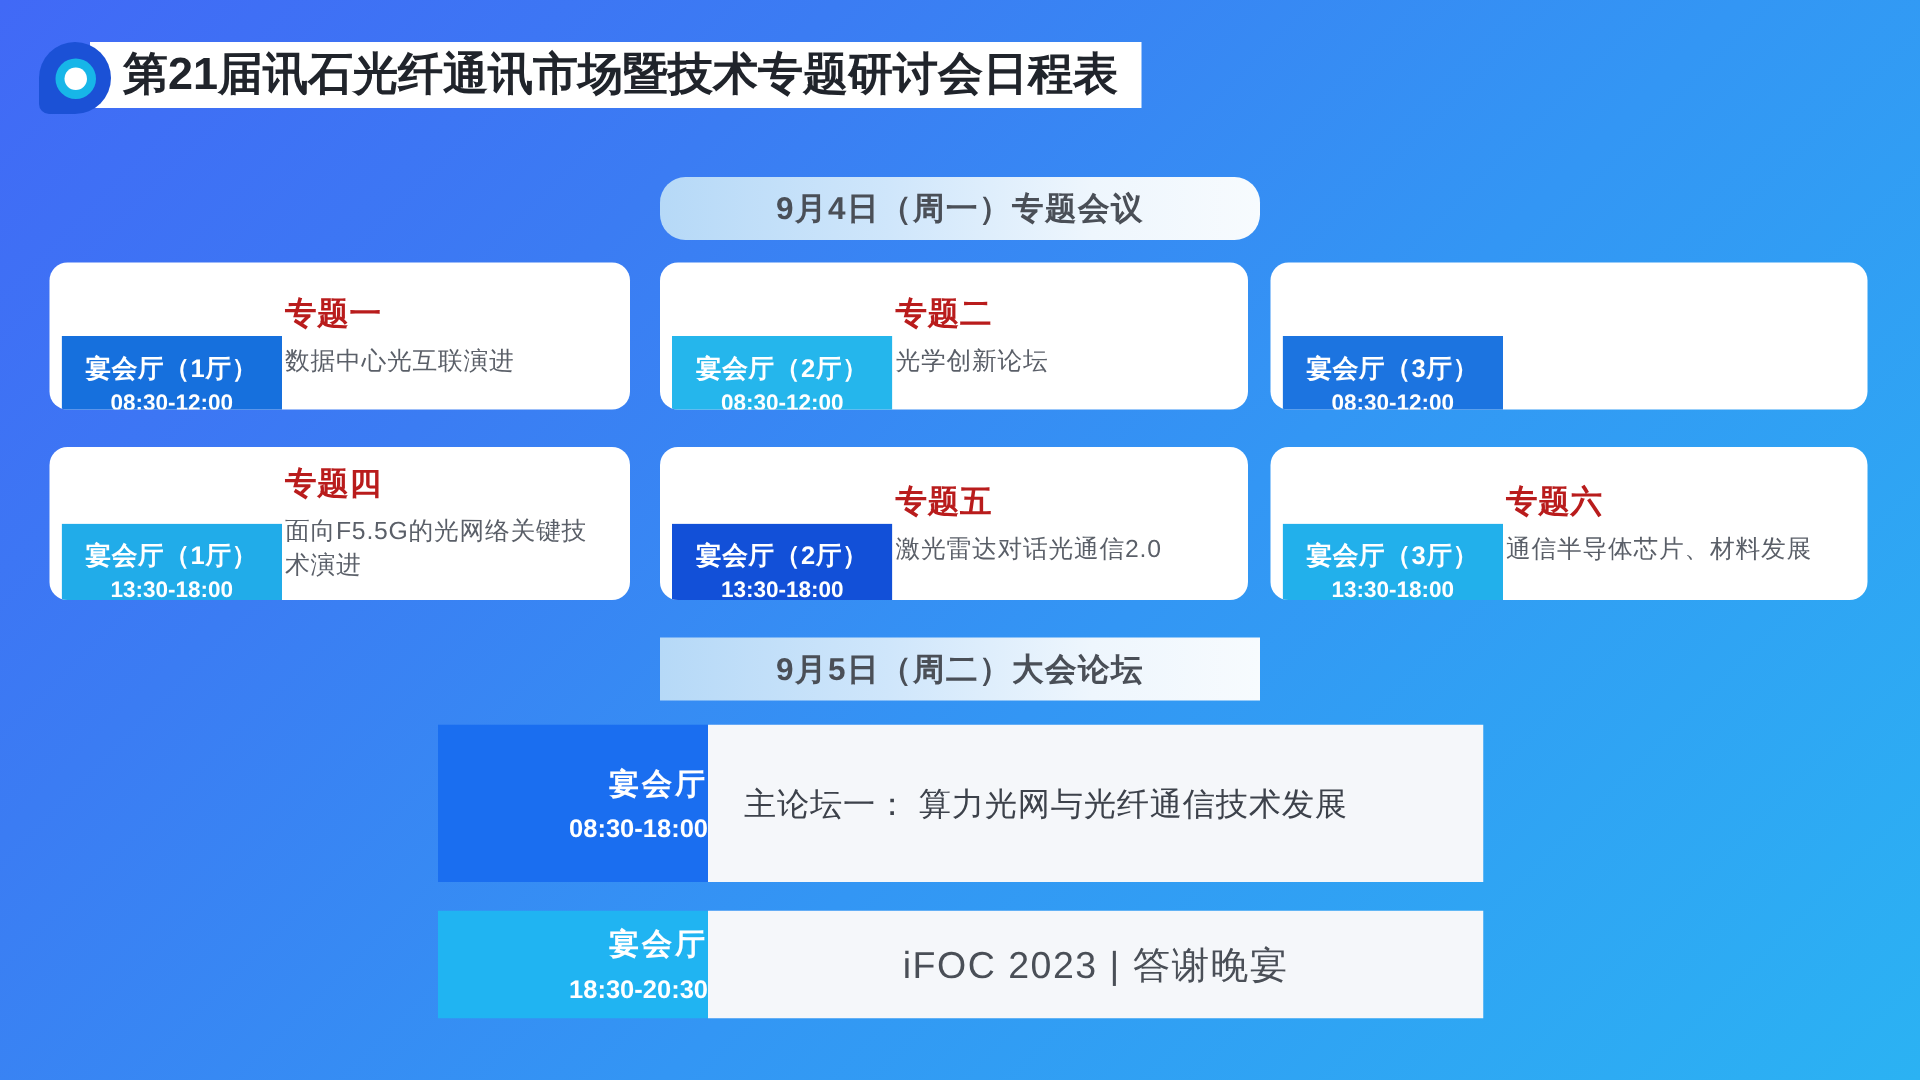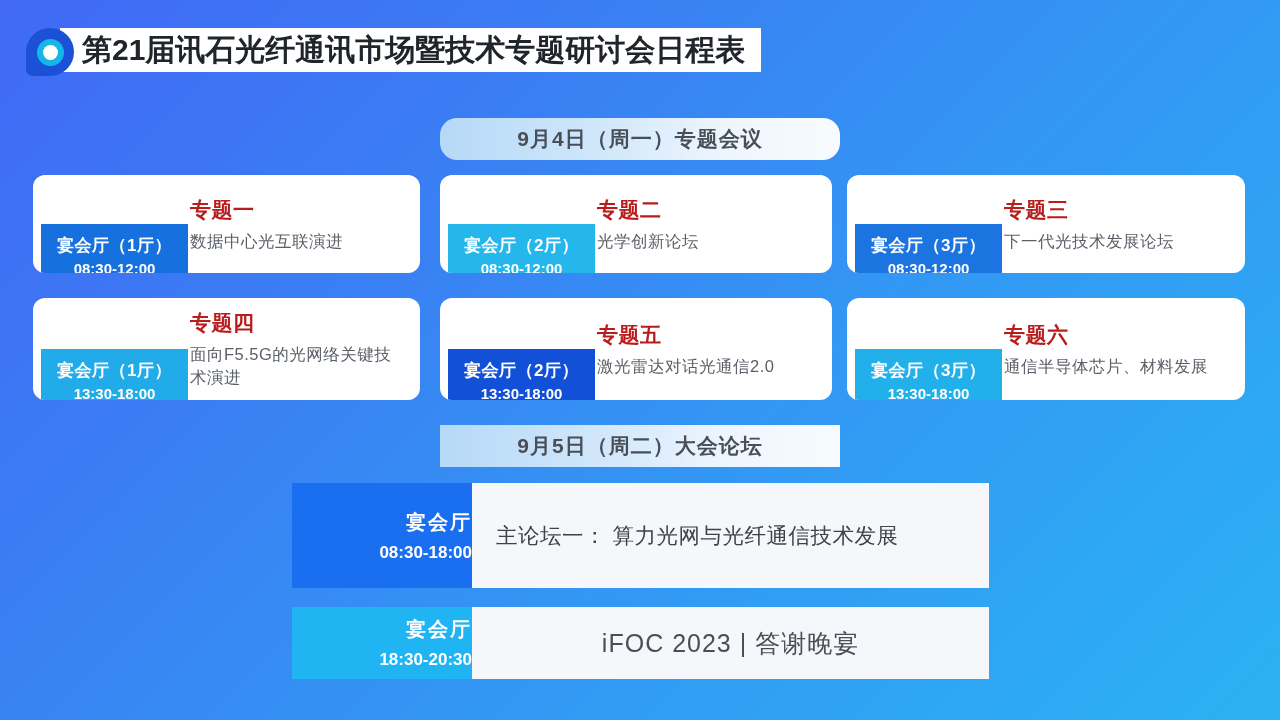--- a/index.html
+++ b/index.html
@@ -263,24 +263,20 @@
   </div>
 </div>
 
 <div class="card" style="left:847px; top:175px; width:398px; height:98px;">
   <div class="badge-wrap">
     <div class="badge" style="background:#1c74e0;">
       <div class="badge-hall">宴会厅（3厅）</div>
       <div class="badge-time">08:30-12:00</div>
     </div>
   </div>
-  <div class="card-body">
-    <div class="card-topic">专题三</div>
-    <div class="card-desc">下一代光技术发展论坛</div>
-  </div>
 </div>
 
 <div class="card" style="left:33px; top:298px; width:387px; height:102px;">
   <div class="badge-wrap">
     <div class="badge tall" style="background:#21ace9;">
       <div class="badge-hall">宴会厅（1厅）</div>
       <div class="badge-time">13:30-18:00</div>
     </div>
   </div>
   <div class="card-body">

